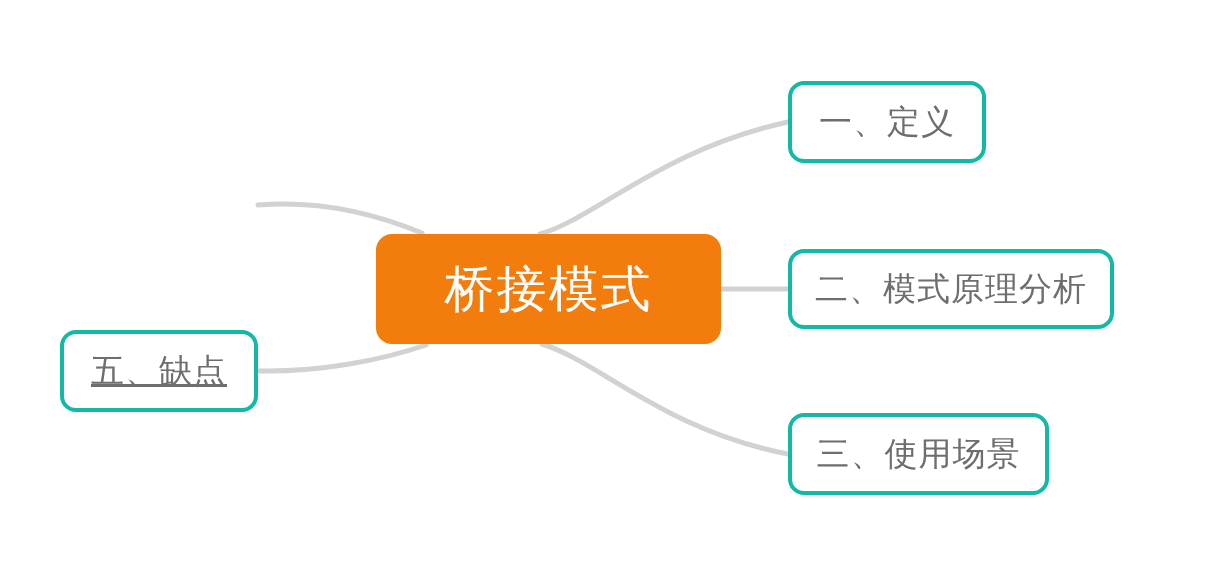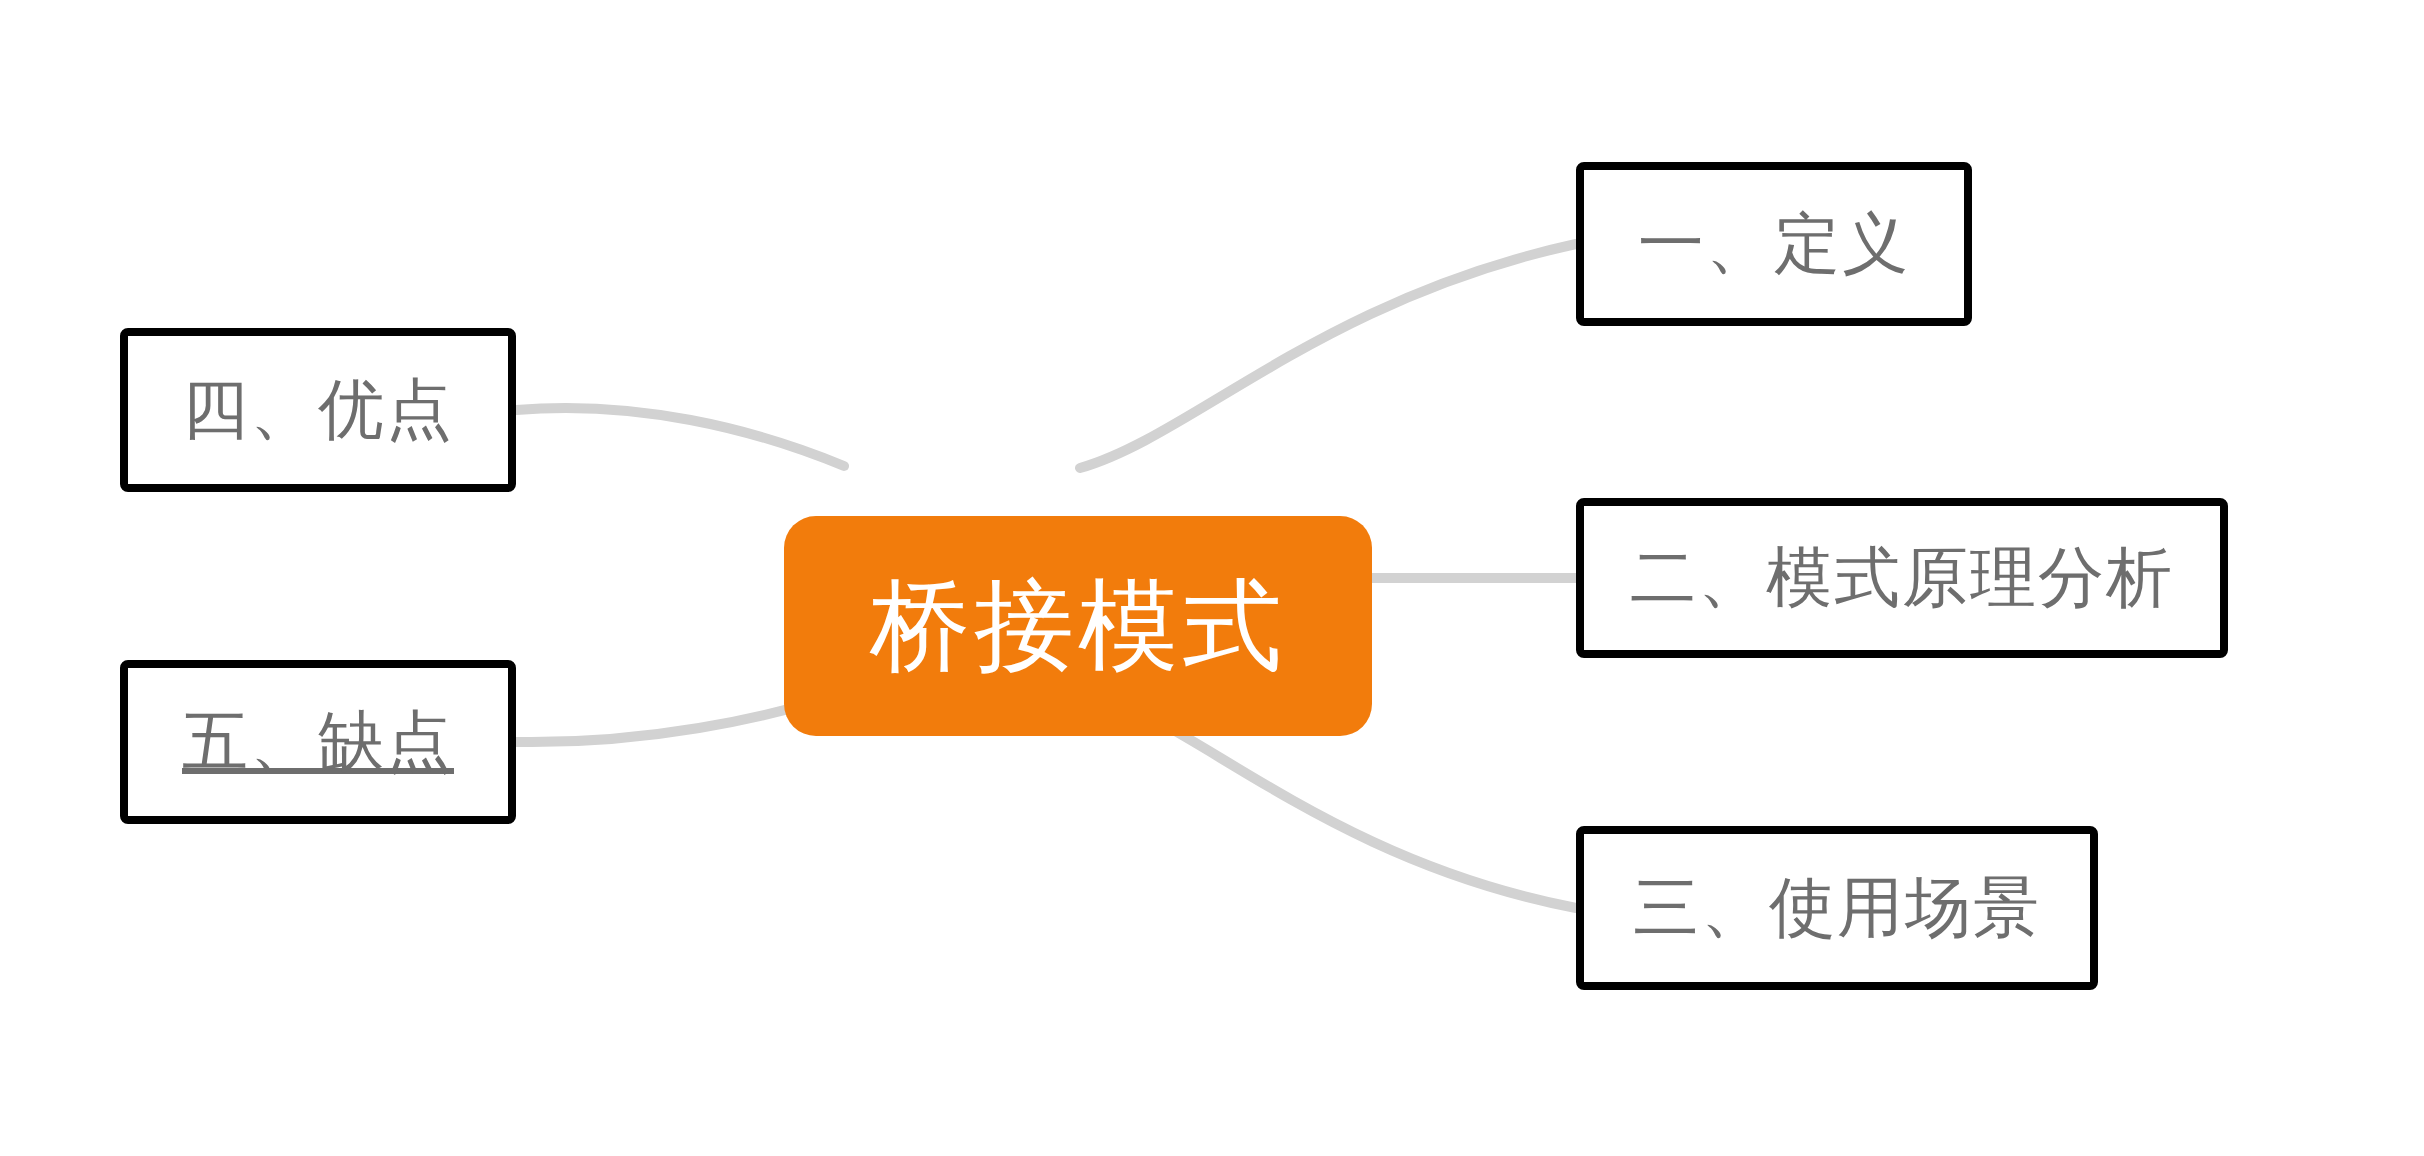--- a/index.html
+++ b/index.html
@@ -29,37 +29,37 @@
   .node {
     position: absolute;
     box-sizing: border-box;
     display: flex;
     align-items: center;
     justify-content: center;
     white-space: nowrap;
   }
   .node-branch {
     background: #ffffff;
-    border: 4px solid #000000;
-    border-radius: 4px;
+    border: 4px solid #14b8a6;
+    border-radius: 16px;
     color: #6E6E6E;
     font-size: 33px;
     letter-spacing: 1px;
     font-weight: 400;
   }
   .node-root {
     background: #F27C0C;
     border-radius: 16px;
     color: #ffffff;
     font-size: 50px;
     letter-spacing: 2px;
     font-weight: 400;
   }
   
-  #node-root { left: 392px; top: 234px; width: 294px; height: 110px; margin-top: 24px; }
+  #node-root { left: 376px; top: 234px; width: 345px; height: 110px; }
   
   #node-r1 { left: 788px; top: 81px; width: 198px; height: 82px; }
   #node-r2 { left: 788px; top: 249px; width: 326px; height: 80px; }
   #node-r3 { left: 788px; top: 413px; width: 261px; height: 82px; }
   
   #node-l1 { left: 60px; top: 164px; width: 198px; height: 82px; }
   #node-l2 { left: 60px; top: 330px; width: 198px; height: 82px; text-decoration: underline; }
 
   #watermark {
     position: absolute;
@@ -98,22 +98,19 @@
   </div>
 
   <div class="node node-branch" id="node-r2">
     <span>二、模式原理分析</span>
   </div>
 
   <div class="node node-branch" id="node-r3">
     <span>三、使用场景</span>
   </div>
 
-  <div class="node node-branch" id="node-l1">
-    <span>四、优点</span>
-  </div>
 
   <div class="node node-branch" id="node-l2">
     <span>五、缺点</span>
   </div>
 
 
 </div>
 
 </body></html>

